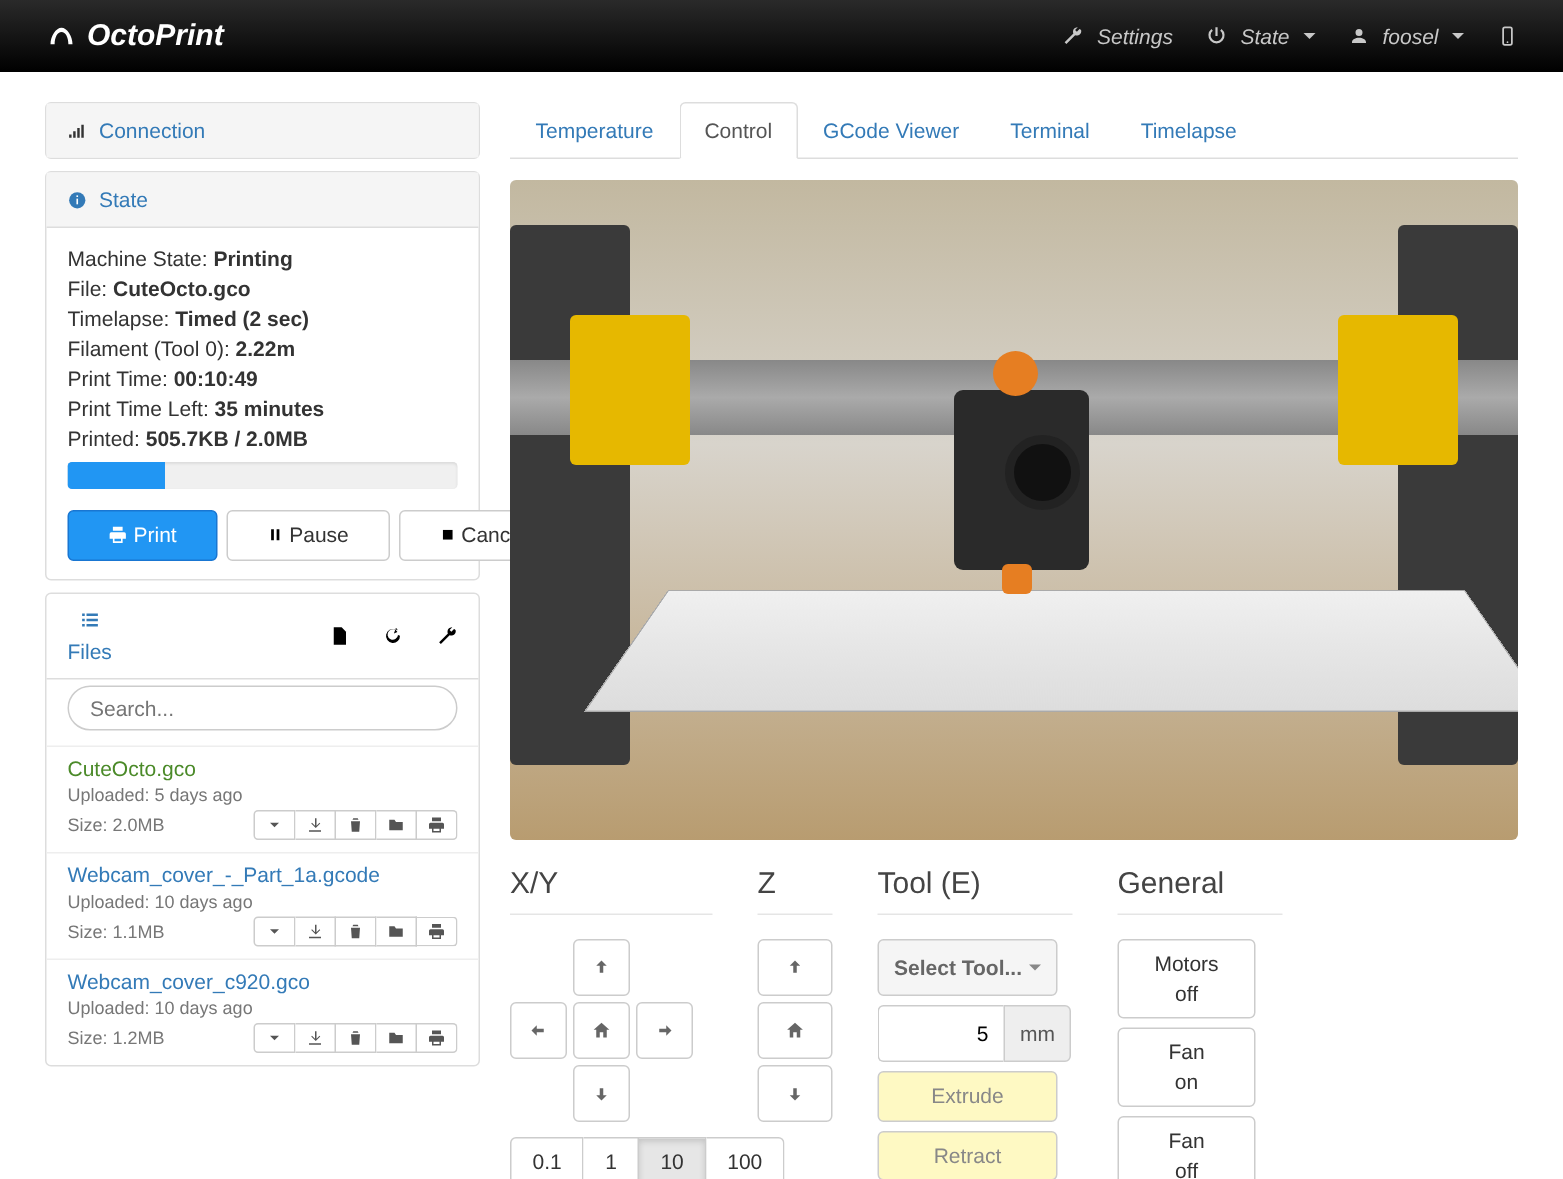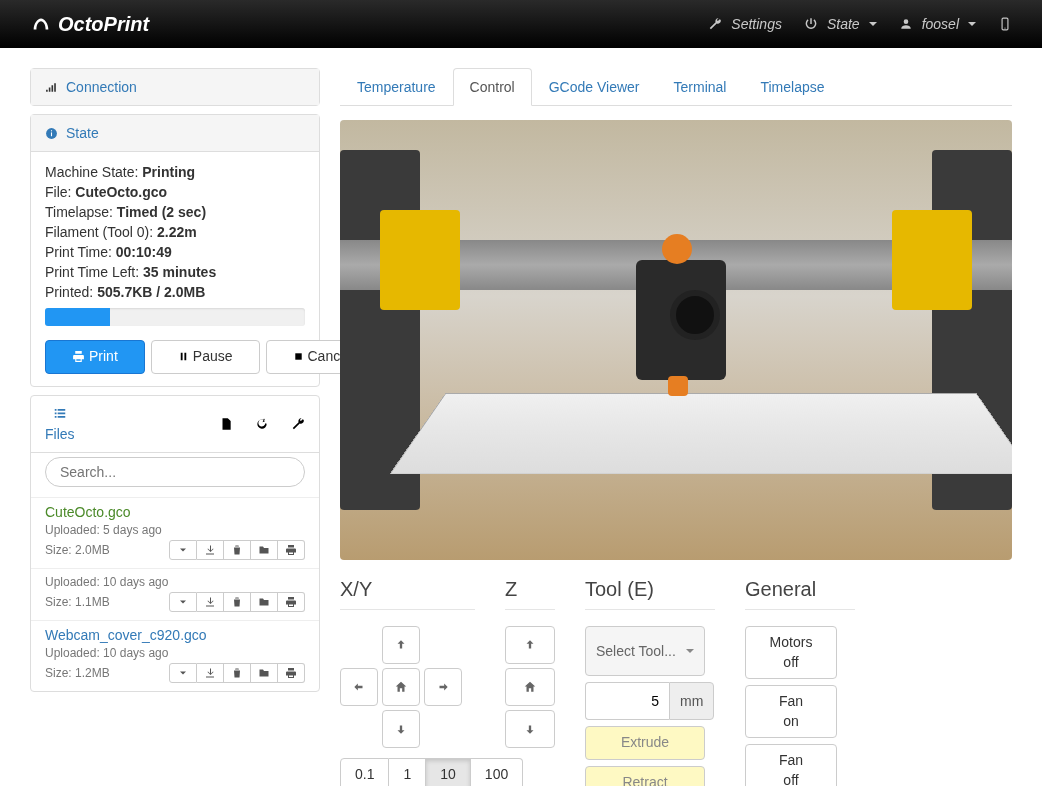--- a/index.html
+++ b/index.html
@@ -63,21 +63,21 @@
 .jog-grid { display: grid; grid-template-columns: 38px 38px 38px; grid-template-rows: 38px 38px 38px; gap: 4px; }
 .jog-btn, .ctrl-btn { border: 1px solid #ccc; border-radius: 4px; background: #fff; display: flex; align-items: center; justify-content: center; cursor: pointer; height: 38px; }
 .jog-btn svg { width: 14px; height: 14px; fill: #666; }
 .z-col { display: grid; grid-template-rows: 38px 38px 38px; gap: 4px; }
 .step-row { display: flex; margin-top: 10px; }
 .step-row .btn { border-radius: 0; padding: 6px 14px; }
 .step-row .btn:first-child { border-radius: 4px 0 0 4px; }
 .step-row .btn:last-child { border-radius: 0 4px 4px 0; }
 .step-row .btn.active { background: #e6e6e6; box-shadow: inset 0 2px 4px rgba(0,0,0,0.15); }
 .step-row .btn + .btn { border-left: none; }
-.tool-select { width: 120px; height: 50px; border: 1px solid #ccc; border-radius: 4px; background: #f5f5f5; color: #666; display: flex; align-items: center; padding: 0 10px; cursor: pointer; justify-content: space-between; }
+.tool-select { width: 120px; height: 38px; border: 1px solid #ccc; border-radius: 4px; background: #f5f5f5; color: #666; display: flex; align-items: center; padding: 0 10px; cursor: pointer; justify-content: space-between; font-weight: bold; }
 .input-group { display: flex; margin-top: 6px; }
 .input-group input { width: 84px; height: 38px; border: 1px solid #ccc; border-right: none; border-radius: 4px 0 0 4px; text-align: right; padding: 0 10px; font-size: 14px; }
 .input-group .addon { height: 38px; border: 1px solid #ccc; border-radius: 0 4px 4px 0; background: #eee; display: flex; align-items: center; padding: 0 10px; color: #555; }
 .tool-btn { width: 120px; margin-top: 6px; background: #fef9c3; color: #888; }
 .gen-btn { width: 92px; margin-bottom: 6px; }
 .icon-small { width: 13px; height: 13px; fill: #333; }
 </style>
 </head>
 <body>
 
@@ -226,20 +226,21 @@
                 </button>
                 <button class="btn">
                   <svg viewBox="0 0 24 24">
                     <path d="M6 2h12v5H6zM4 9h16a2 2 0 0 1 2 2v6h-4v5H6v-5H2v-6a2 2 0 0 1 2-2zm4 8v3h8v-3H8z"></path>
                   </svg>
                 </button>
               </div>
             </div>
           </div>
           <div class="file-item">
+            <a class="file-name-b">Webcam_cover_-_Part_1a.gcode</a>
             <div class="file-meta">Uploaded: 10 days ago</div>
             <div class="file-row2">
               <span class="file-meta">Size: 1.1MB</span>
               <div class="file-actions">
                 <button class="btn">
                   <svg viewBox="0 0 24 24">
                     <path d="M6 9l6 6 6-6z"></path>
                   </svg>
                 </button>
                 <button class="btn">

